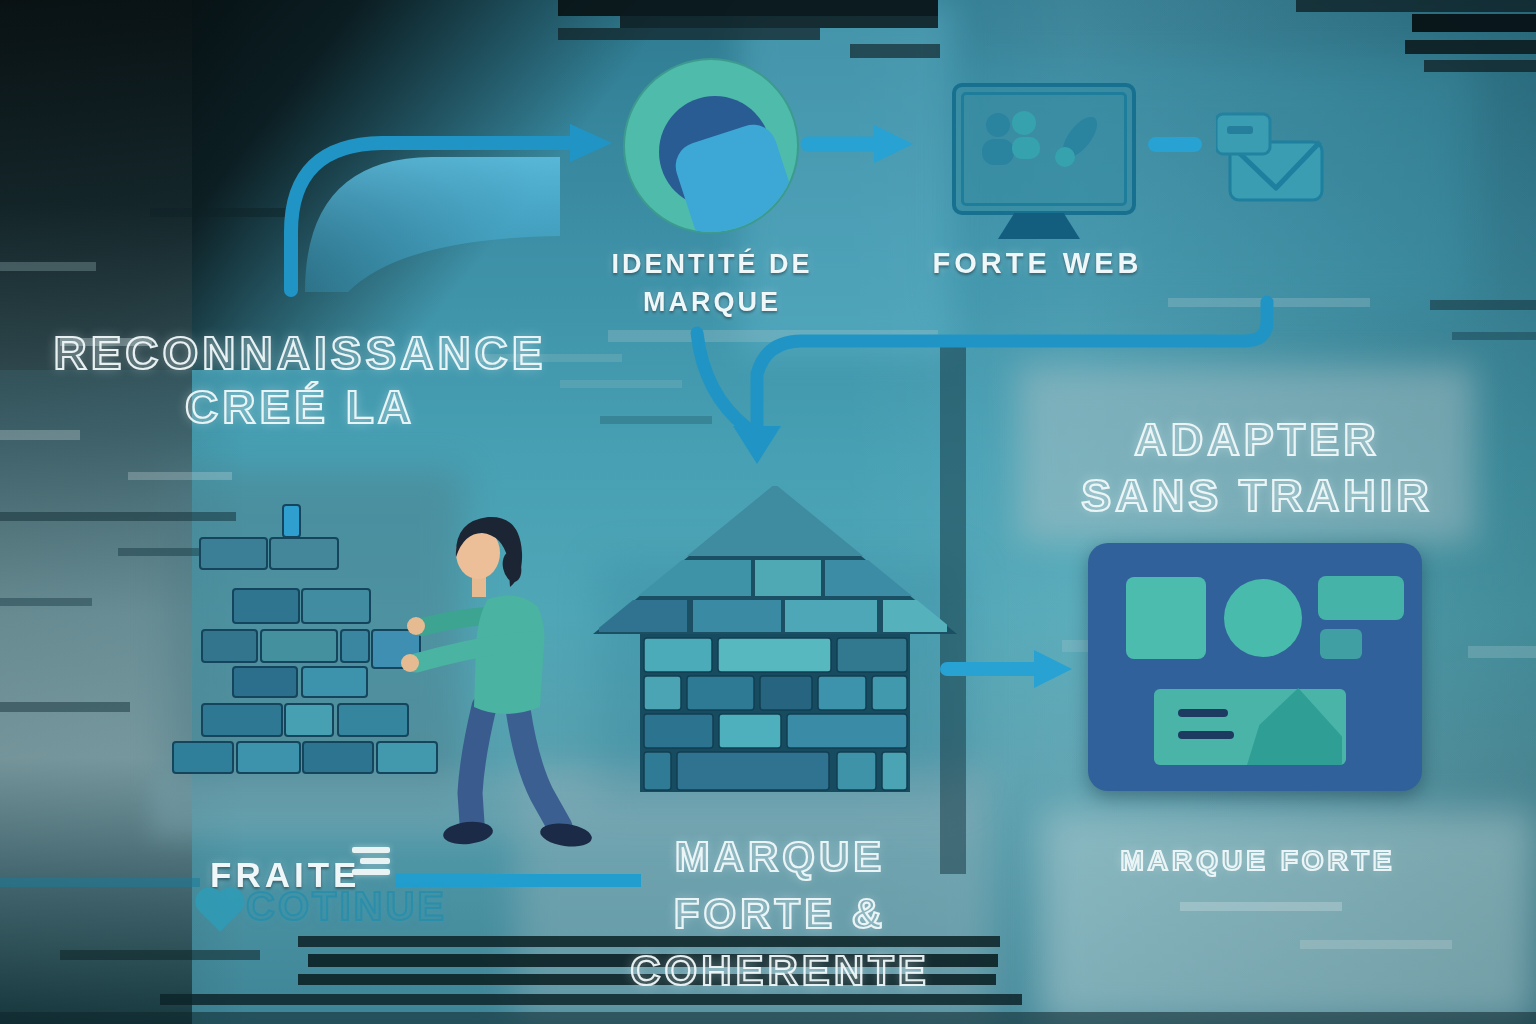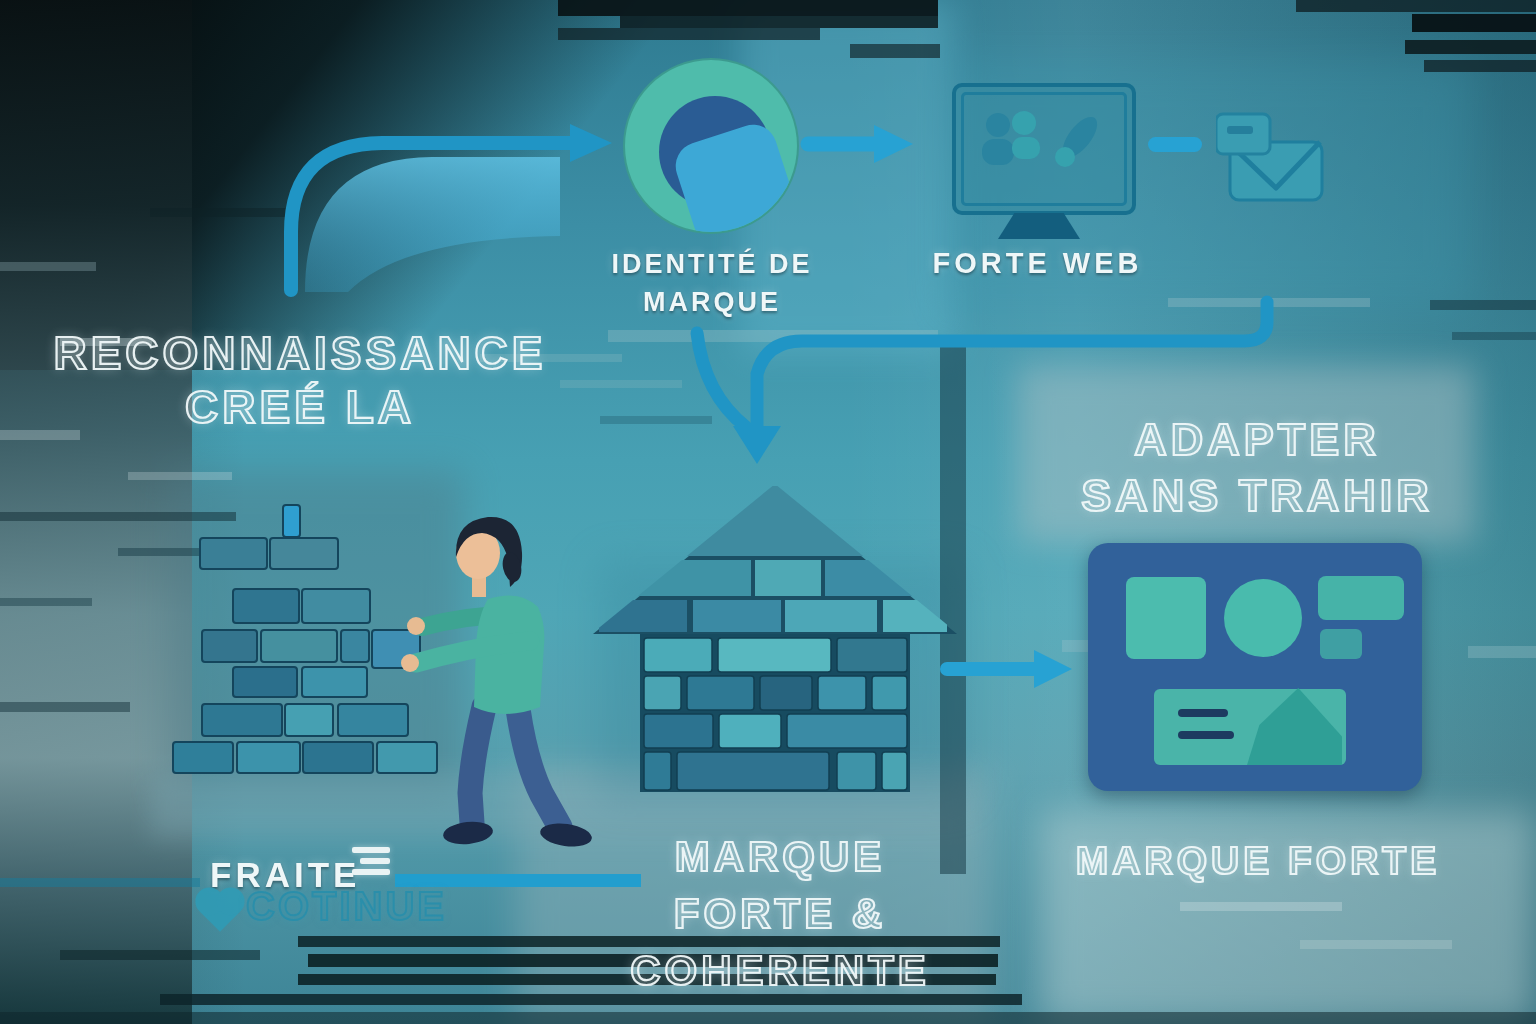--- a/index.html
+++ b/index.html
@@ -263,21 +263,21 @@
 
   <div class="h-solid" style="left:900px;top:247px;width:275px;font-size:29px;">FORTE WEB</div>
 
 
   <div class="h-outline" style="left:580px;top:828px;width:400px;font-size:42px;line-height:57px;">
     <span class="line">MARQUE</span>
     <span class="line">FORTE &amp;</span>
     <span class="line">COHERENTE</span>
   </div>
 
-  <div class="h-outline" style="left:1028px;top:834px;width:460px;font-size:39px;line-height:53px;">
+  <div class="h-outline" style="left:1028px;top:834px;width:460px;font-size:28px;line-height:53px;">
     <span class="line">MARQUE FORTE</span>
   </div>
 
   <div class="h-solid" style="left:210px;top:843px;font-size:35px;text-align:left;margin-top:12px;">FRAITE</div>
   <div id="menu-icon">
       <i></i>
       <i></i>
       <i></i>
     </div>
   <div id="heart-icon"></div>

